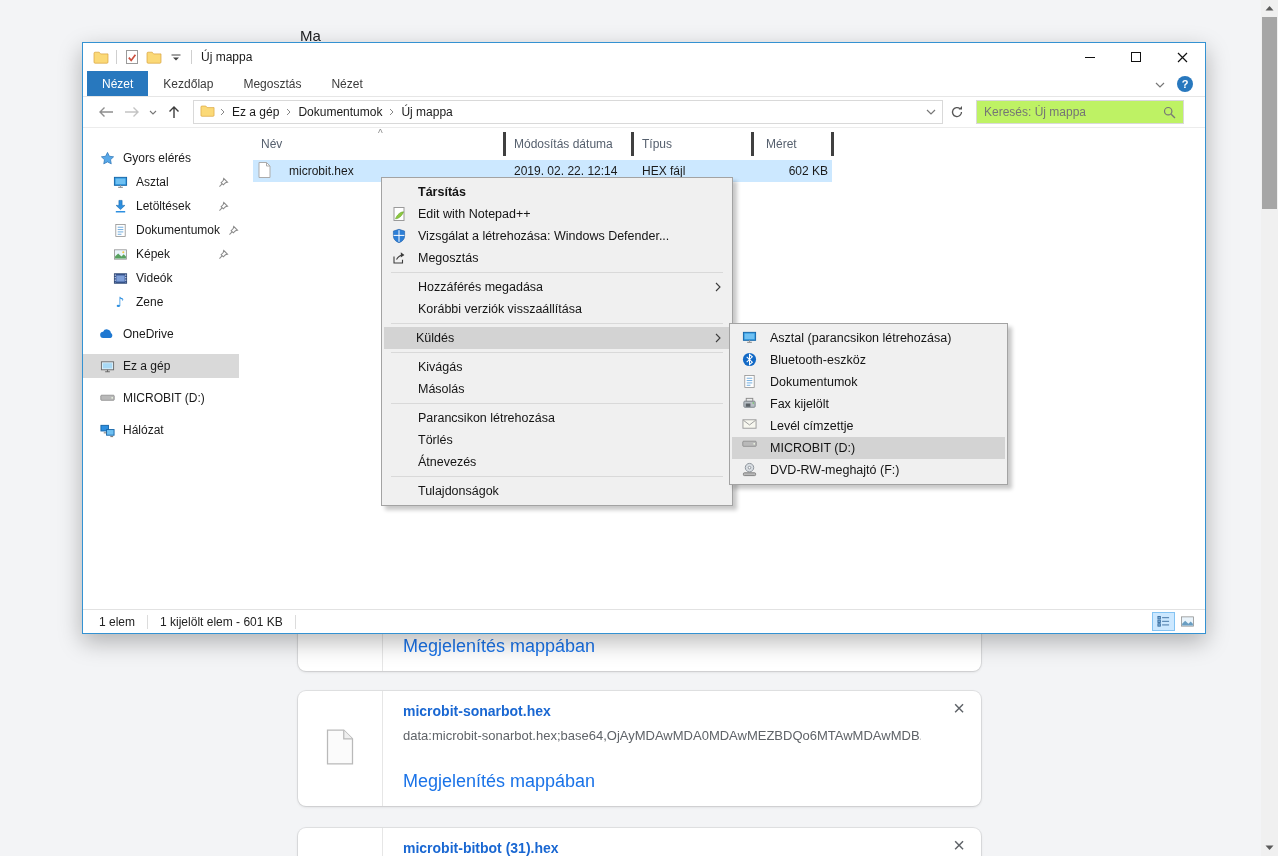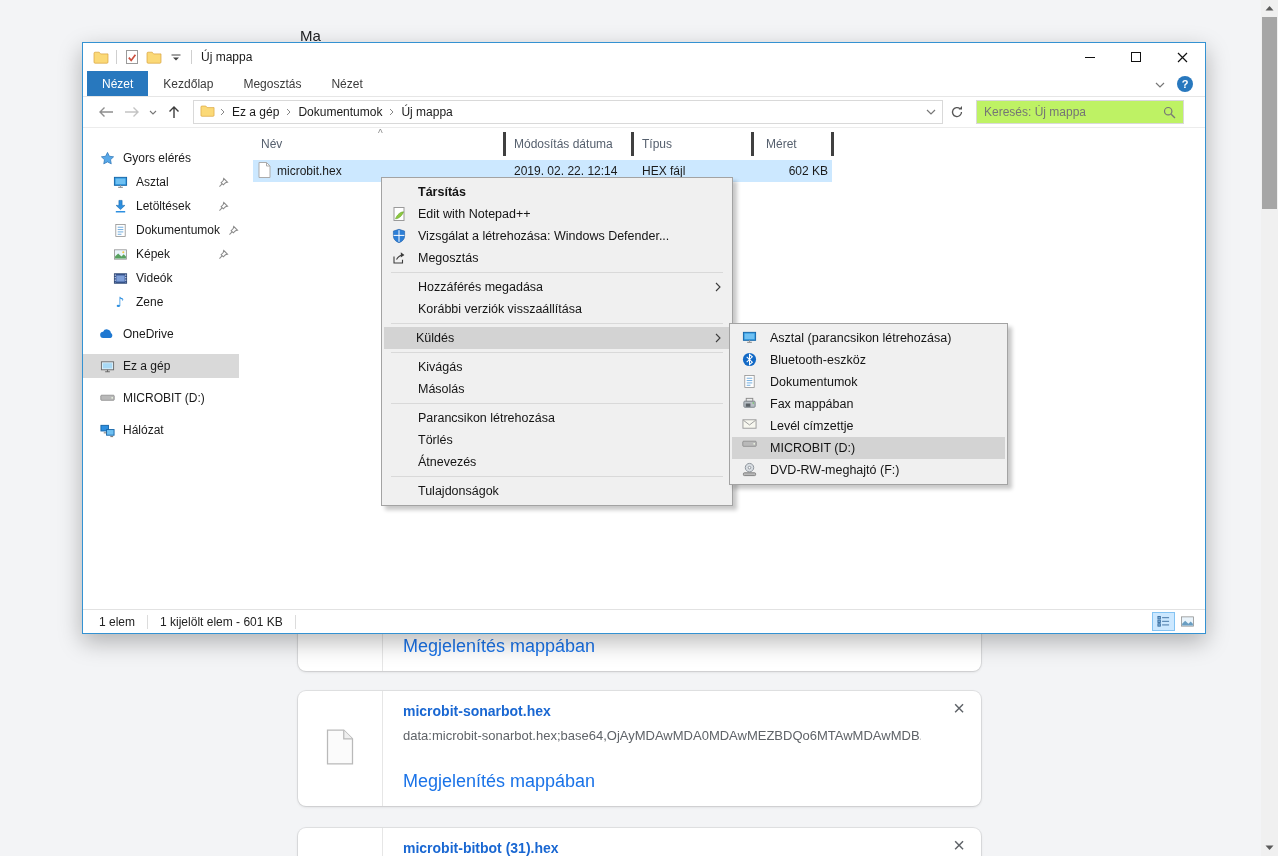--- a/index.html
+++ b/index.html
@@ -74,21 +74,21 @@
 
   .filearea { flex:1; position:relative; }
   .cols { position:absolute; top:4px; left:14px; height:24px; display:flex; color:#56606e; }
   .colh { display:flex; align-items:center; padding-left:8px; border-right:3px solid #404040; }
   .colh.c-name { width:253px; } .colh.c-date { width:128px; } .colh.c-type { width:120px; }
   .colh.c-size { width:80px; padding-left:12px; }
   .sort-caret { position:absolute; left:125px; top:-4px; font-size:10px; color:#8a8a8a; }
   .frow { position:absolute; top:32px; left:14px; width:579px; height:22px; background:#cce8ff;
           display:flex; align-items:center; }
   .fcell { display:flex; align-items:center; }
-  .f-name { width:253px; padding-left:5px; gap:6px; } .f-date { width:128px; padding-left:8px; }
+  .f-name { width:253px; padding-left:5px; gap:18px; } .f-date { width:128px; padding-left:8px; }
   .f-type { width:120px; padding-left:8px; } .f-size { width:78px; justify-content:flex-end; padding-right:4px; }
 
   .statusbar { height:24px; border-top:1px solid #e2e2e2; display:flex; align-items:center;
                padding:0 16px; flex:0 0 auto; position:relative; color:#222; }
   .st-sep { width:1px; height:14px; background:#dcdcdc; margin:0 12px; }
   .view-btns { position:absolute; right:6px; top:2px; display:flex; gap:1px; }
   .vbtn { width:23px; height:19px; display:flex; align-items:center; justify-content:center; border:1px solid transparent; }
   .vbtn.active { background:#cce8ff; border-color:#84c3f2; }
 
   
@@ -575,21 +575,21 @@
     </div>
     <div class="si">
       <span class="si-icon">
         <svg viewBox="0 0 16 16" width="15" height="15">
             <rect x="4.5" y="2.5" width="7" height="3.5" fill="#ececec" stroke="#8a8a8a"></rect>
             <rect x="2" y="5.5" width="12" height="6.5" rx="1" fill="#b9c0c6" stroke="#7a8188"></rect>
             <rect x="4" y="8" width="5" height="3.5" fill="#5a6166"></rect>
             <circle cx="12" cy="7.5" r=".8" fill="#63c54f"></circle>
           </svg>
       </span>
-      <span>Fax mappában</span>
+      <span>Fax kijelölt</span>
     </div>
     <div class="si">
       <span class="si-icon">
         <svg viewBox="0 0 16 12" width="15" height="12">
             <rect x="1" y="1.5" width="14" height="9" fill="#f7f7ef" stroke="#9a9a9a"></rect>
             <path d="M1.5 2l6.5 5 6.5-5" fill="none" stroke="#9a9a9a"></path>
           </svg>
       </span>
       <span>Levél címzettje</span>
     </div>

